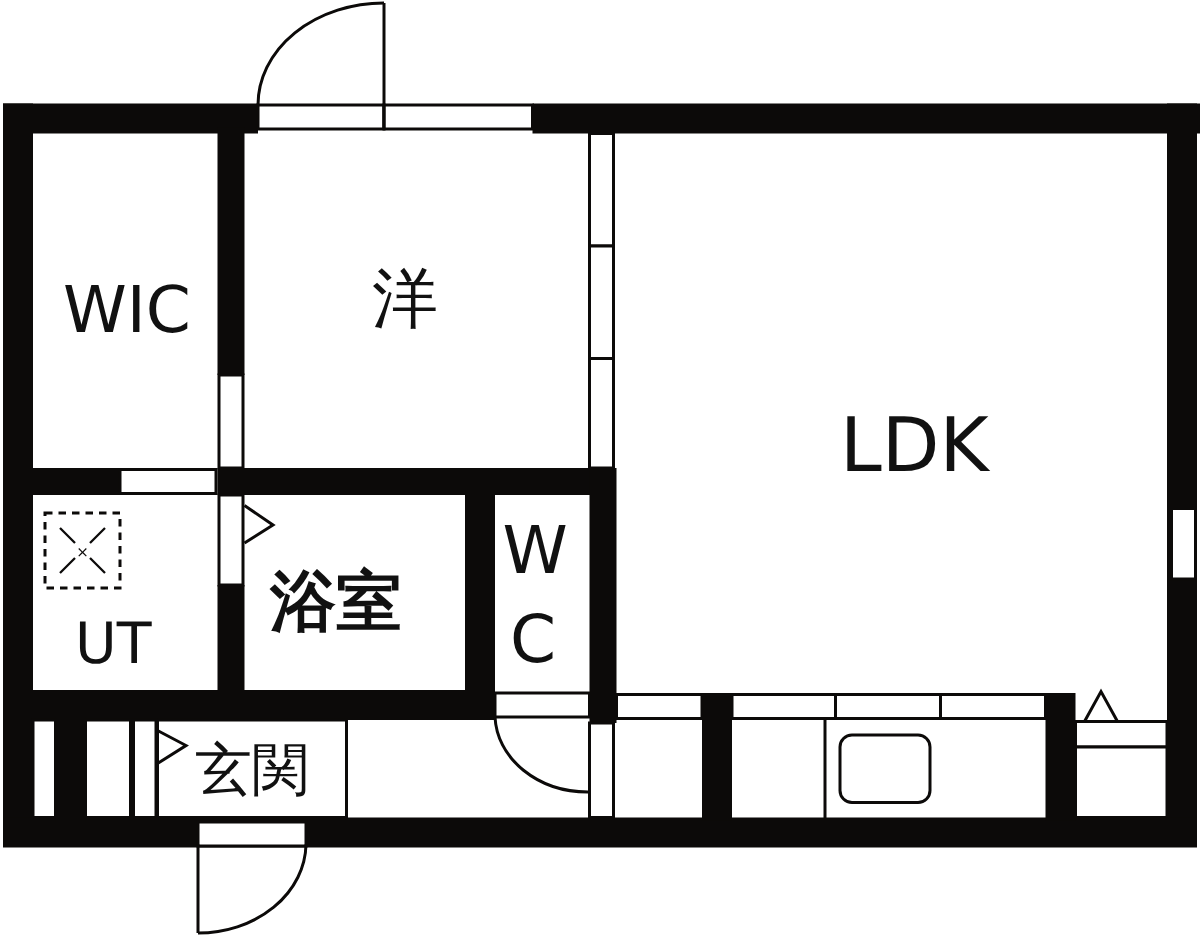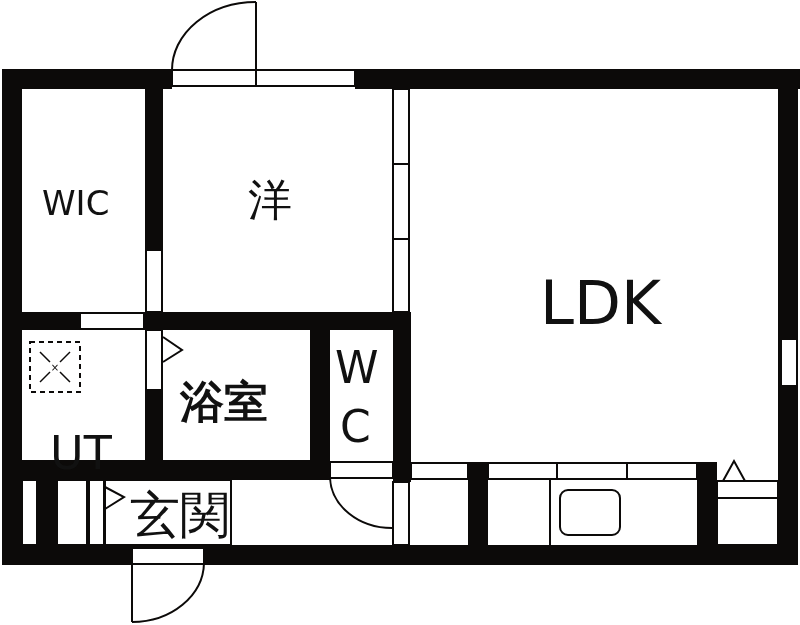--- a/index.html
+++ b/index.html
@@ -114,20 +114,20 @@
     <line x1="70" y1="352" x2="60" y2="362" stroke="#0c0a09" stroke-width="1.5"></line>
     <line x1="40" y1="382" x2="50" y2="372" stroke="#0c0a09" stroke-width="1.5"></line>
     <line x1="70" y1="382" x2="60" y2="372" stroke="#0c0a09" stroke-width="1.5"></line>
     <text x="55" y="371" font-size="10" text-anchor="middle" fill="#0c0a09" font-family="DejaVu Sans, sans-serif">×</text>
   </g>
 
   <path class="thin" d="M163 337 L182 350 L163 362"></path>
   <path class="thin" d="M105 487 L124 497 L105 509"></path>
 </svg>
 
-<div class="room-label" style="left:42px; top:186px; font-size:34px;">WIC</div>
+<div class="room-label" style="left:42px; top:186px; font-size:43px;">WIC</div>
 <div class="room-label" style="left:248px; top:178px; font-size:44px;">洋</div>
-<div class="room-label" style="left:540px; top:272px; font-size:61px;">LDK</div>
-<div class="room-label" style="left:50px; top:430px; font-size:46px;">UT</div>
+<div class="room-label" style="left:560px; top:272px; font-size:50px;">LDK</div>
+<div class="room-label" style="left:50px; top:410px; font-size:38px;">UT</div>
 <div class="room-label" style="left:180px; top:380px; font-size:44px;font-weight:bold;">浴室</div>
 <div class="room-label" style="left:335px; top:346px; font-size:44px;">W</div>
 <div class="room-label" style="left:340px; top:405px; font-size:44px;">C</div>
-<div class="room-label" style="left:130px; top:494px; font-size:50px;font-family:Liberation Mono, monospace;">玄関</div>
+<div class="room-label" style="left:130px; top:494px; font-size:38px;">玄関</div>
 
 </body></html>

